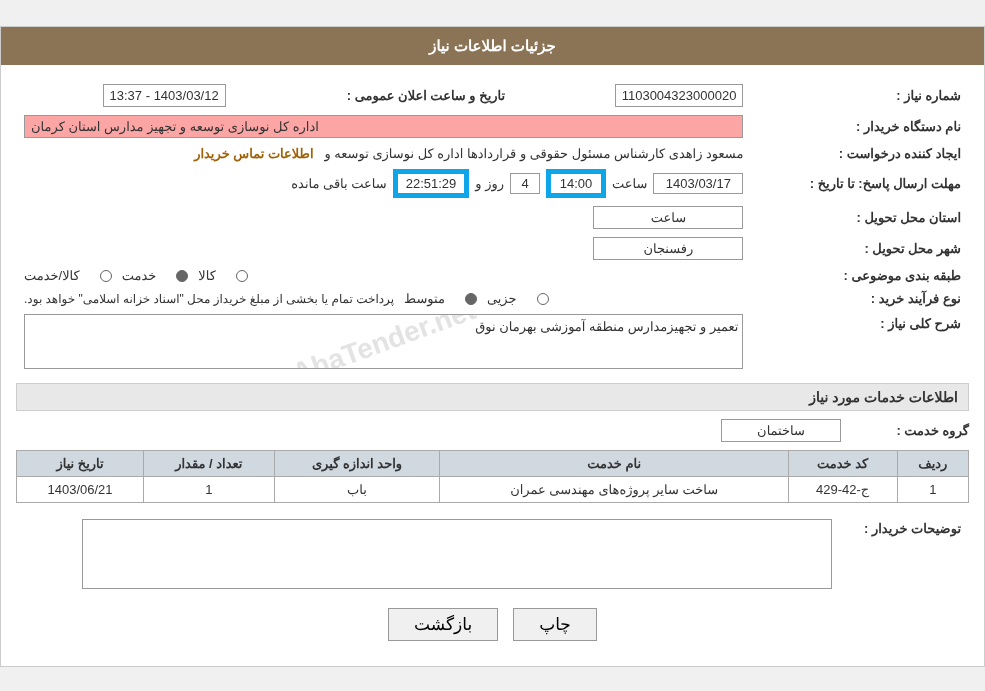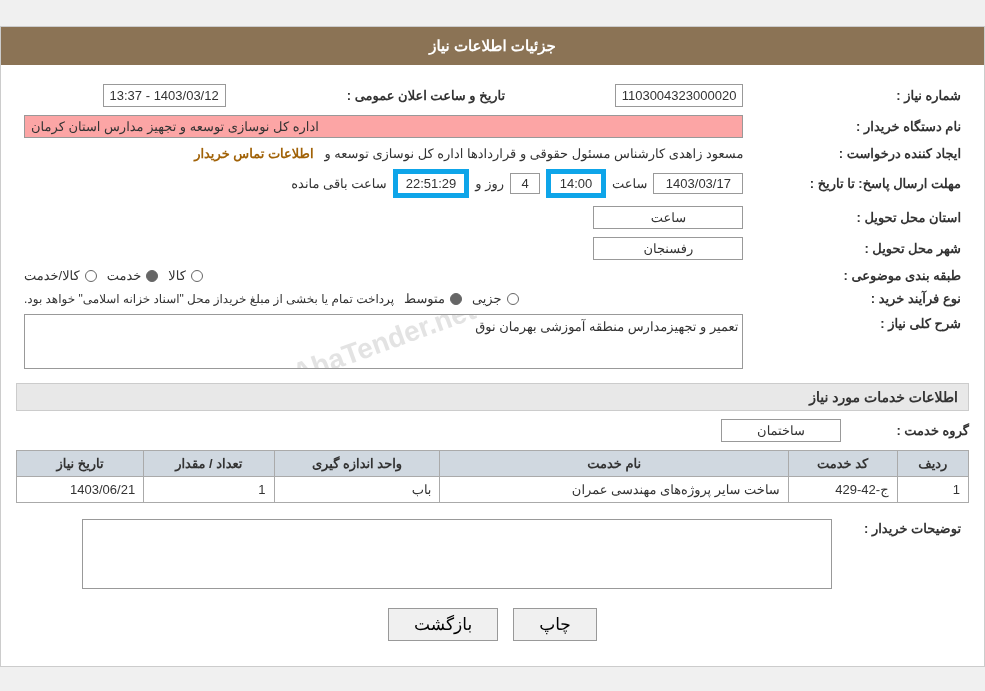--- a/index.html
+++ b/index.html
@@ -78,21 +78,21 @@
     .radio-row {
       display: flex;
       align-items: center;
       gap: 10px;
       flex-direction: row-reverse;
       justify-content: flex-start;
     }
     .radio-item {
       display: flex;
       align-items: center;
-      gap: 5px;
+      gap: 20px;
       flex-direction: row-reverse;
     }
     .radio-circle {
       width: 12px;
       height: 12px;
       border: 1px solid #666;
       border-radius: 50%;
       display: inline-block;
       background: #fff;
     }
@@ -122,20 +122,21 @@
     .services-table th {
       background: #d0d8e0;
       border: 1px solid #aaa;
       padding: 5px 8px;
       text-align: center;
       font-weight: bold;
     }
     .services-table td {
       border: 1px solid #aaa;
       padding: 5px 8px;
+      text-align: center;
     }
     .services-table tr:nth-child(even) td {
       background: #f5f5f5;
     }
     .btn-row {
       text-align: center;
       margin: 15px 0 10px 0;
       display: flex;
       justify-content: center;
       gap: 15px;

